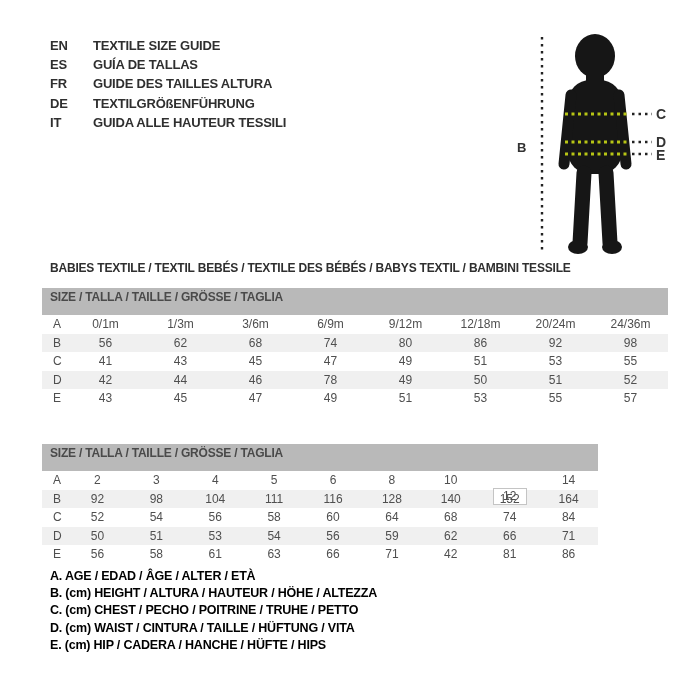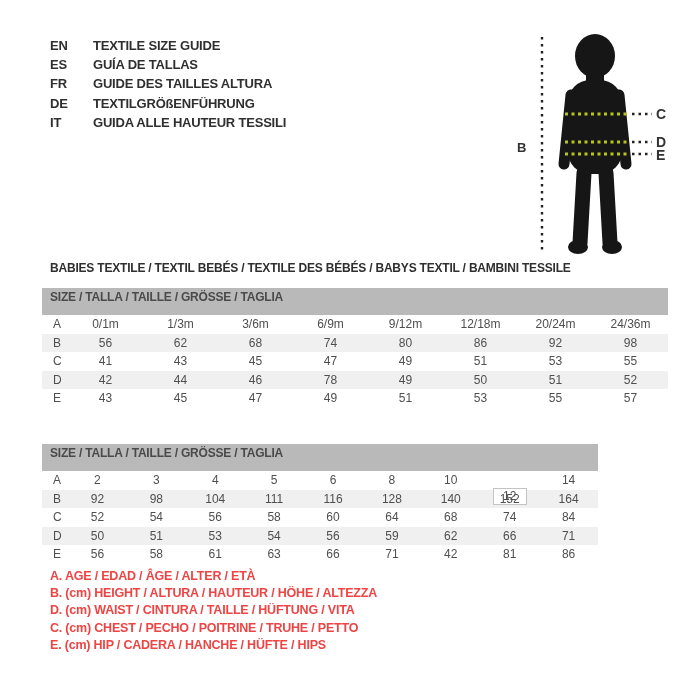--- a/index.html
+++ b/index.html
@@ -23,21 +23,21 @@
   #children-table{top:444px;width:556px;}
   .thead{height:27px;line-height:19px;background:#b9b9b9;color:#4a4a4a;
          font-size:12px;font-weight:700;letter-spacing:-0.2px;padding-left:8px;box-sizing:border-box;}
   .trow{display:flex;height:18.6px;line-height:18.6px;font-size:12px;color:#4f4f4f;}
   .trow.stripe{background:#f0f0f0;}
   .tlabel{width:26px;padding-left:11px;box-sizing:border-box;flex:none;font-weight:400;}
   .tcell{flex:1;text-align:center;}
   .hbox{display:inline-block;min-width:32px;line-height:15px;border:1px solid #c4c4c4;background:#fff;margin-top:17px;}
   
   .legend{position:absolute;left:50px;top:568px;}
-  .legend-line{line-height:17.2px;font-size:12.5px;font-weight:700;letter-spacing:-0.2px;color:#ef4444;white-space:nowrap;}
+  .legend-line{line-height:17.2px;font-size:12.5px;font-weight:700;letter-spacing:-0.2px;color:#000000;white-space:nowrap;}
   svg text{font-family:"Liberation Sans",sans-serif;font-weight:700;fill:#333;}
 </style>
 </head>
 <body>
 
 <div id="canvas">
 
   <div class="lang-block">
       <div class="lang-row"><span class="lang-code">EN</span><span class="lang-label">TEXTILE SIZE GUIDE</span></div>
       <div class="lang-row"><span class="lang-code">ES</span><span class="lang-label">GUÍA DE TALLAS</span></div>
@@ -198,18 +198,18 @@
         <span class="tcell">71</span>
         <span class="tcell">42</span>
         <span class="tcell">81</span>
         <span class="tcell">86</span>
       </div>
     </div>
 
   <div class="legend">
       <div class="legend-line">A. AGE / EDAD / ÂGE / ALTER / ETÀ</div>
       <div class="legend-line">B. (cm) HEIGHT / ALTURA / HAUTEUR / HÖHE / ALTEZZA</div>
+      <div class="legend-line">C. (cm) CHEST / PECHO / POITRINE / TRUHE / PETTO</div>
       <div class="legend-line">D. (cm) WAIST / CINTURA / TAILLE / HÜFTUNG / VITA</div>
-      <div class="legend-line">C. (cm) CHEST / PECHO / POITRINE / TRUHE / PETTO</div>
       <div class="legend-line">E. (cm) HIP / CADERA / HANCHE / HÜFTE / HIPS</div>
     </div>
 
 </div>
 
 </body></html>

